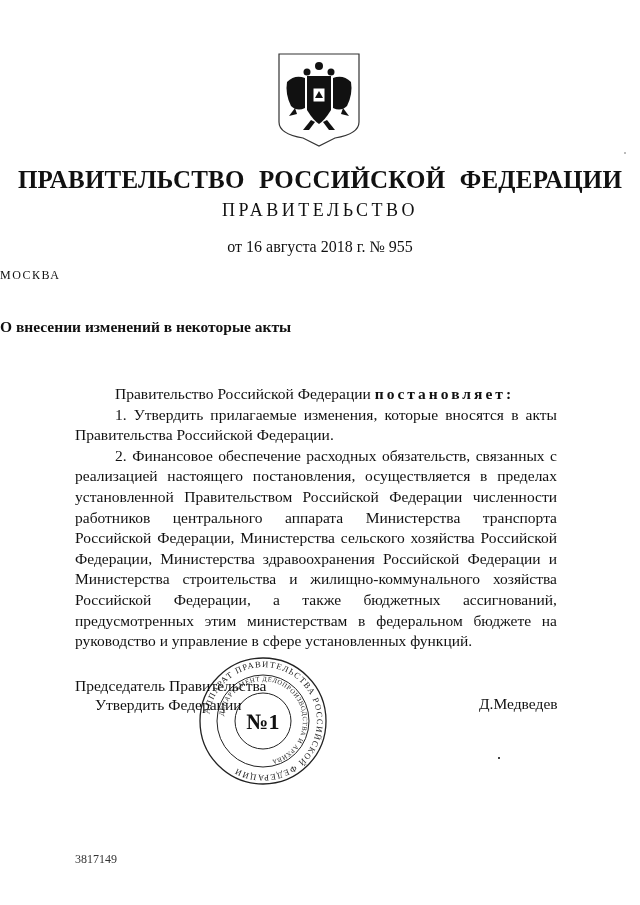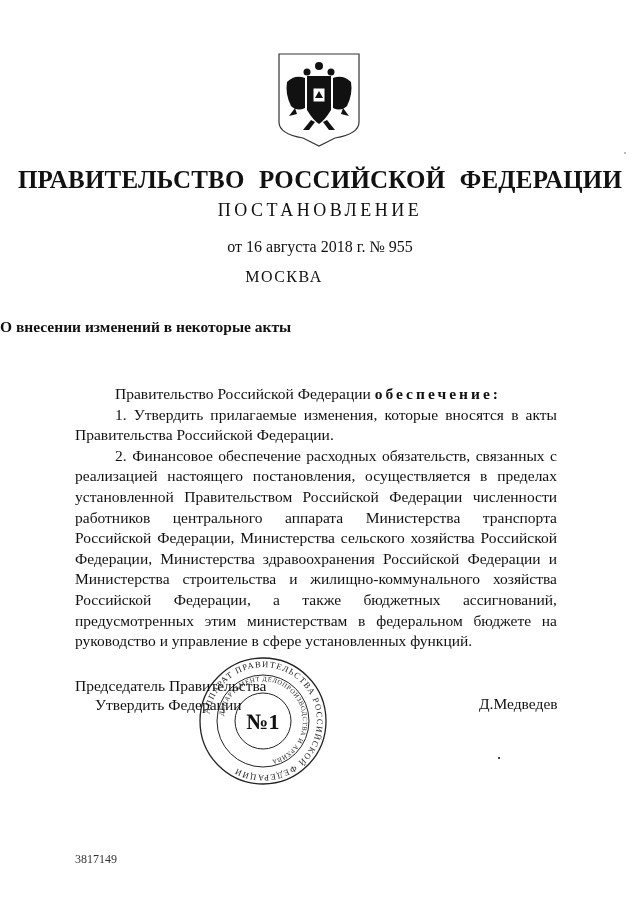--- a/index.html
+++ b/index.html
@@ -13,22 +13,22 @@
     font-size: 25px; font-weight: bold; letter-spacing: 0.2px; word-spacing: 8px;
   }
   .doctype {
     position: absolute; left: 0; width: 640px; top: 200px; text-align: center;
     font-size: 18px; letter-spacing: 3.5px;
   }
   .dateline {
     position: absolute; left: 0; width: 640px; top: 238px; text-align: center; font-size: 16px;
   }
   .city {
-    position: absolute; left: 0; width: 568px; top: 268px; text-align: center;
-    font-size: 16px; letter-spacing: 1.5px;
+    position: absolute; left: 0; width: 568px; top: 268px; 
+    font-size: 12px; letter-spacing: 1.5px;
   }
   .subject {
     position: absolute; left: 0; width: 640px; top: 317px; text-align: left;
     font-size: 15.5px; font-weight: bold; line-height: 19px;
   }
   .body-text {
     position: absolute; left: 75px; width: 482px; top: 384px;
     font-size: 15.5px; line-height: 20.6px; text-align: justify;
   }
   .body-text p { margin: 0; text-indent: 40px; text-align-last: left; }
@@ -56,30 +56,30 @@
     <path d="M36 70 L28 80 L34 80 L40 72 Z"></path>
     <path d="M52 70 L60 80 L54 80 L48 72 Z"></path>
     <path d="M20 58 L14 66 L22 64 Z"></path>
     <path d="M68 58 L74 66 L66 64 Z"></path>
   </g>
   <rect x="38" y="38" width="12" height="14" fill="#fff" stroke="#111" stroke-width="1"></rect>
   <path d="M40 48 L44 41 L48 48 Z" fill="#111"></path>
 </svg>
 
 <div class="title">ПРАВИТЕЛЬСТВО  РОССИЙСКОЙ  ФЕДЕРАЦИИ</div>
-<div class="doctype">ПОСТАНОВЛЕНИЕ</div>
+<div class="doctype">ПРАВИТЕЛЬСТВО</div>
 <div class="dateline">от 16 августа 2018 г.  №  955</div>
 <div class="city">МОСКВА</div>
 
 <div class="subject">
   <div>О внесении изменений в некоторые акты</div>
 </div>
 
 <div class="body-text">
-  <p><span>Правительство Российской Федерации </span><span class="spaced">обеспечение:</span></p>
+  <p><span>Правительство Российской Федерации </span><span class="spaced">постановляет:</span></p>
   <p>1. Утвердить прилагаемые изменения, которые вносятся в акты Правительства Российской Федерации.</p>
   <p>2. Финансовое обеспечение расходных обязательств, связанных с реализацией настоящего постановления, осуществляется в пределах установленной Правительством Российской Федерации численности работников центрального аппарата Министерства транспорта Российской Федерации, Министерства сельского хозяйства Российской Федерации, Министерства здравоохранения Российской Федерации и Министерства строительства и жилищно-коммунального хозяйства Российской Федерации, а также бюджетных ассигнований, предусмотренных этим министерствам в федеральном бюджете на руководство и управление в сфере установленных функций.</p>
 </div>
 
 <svg class="stamp" viewBox="0 0 132 132">
   <defs>
     <path id="outerArc" d="M66,66 m-54,0 a54,54 0 1,1 108,0 a54,54 0 1,1 -108,0"></path>
     <path id="innerArc" d="M66,66 m-40,0 a40,40 0 1,1 80,0 a40,40 0 1,1 -80,0"></path>
   </defs>
   <circle cx="66" cy="66" r="63" fill="none" stroke="#222" stroke-width="1.3"></circle>

